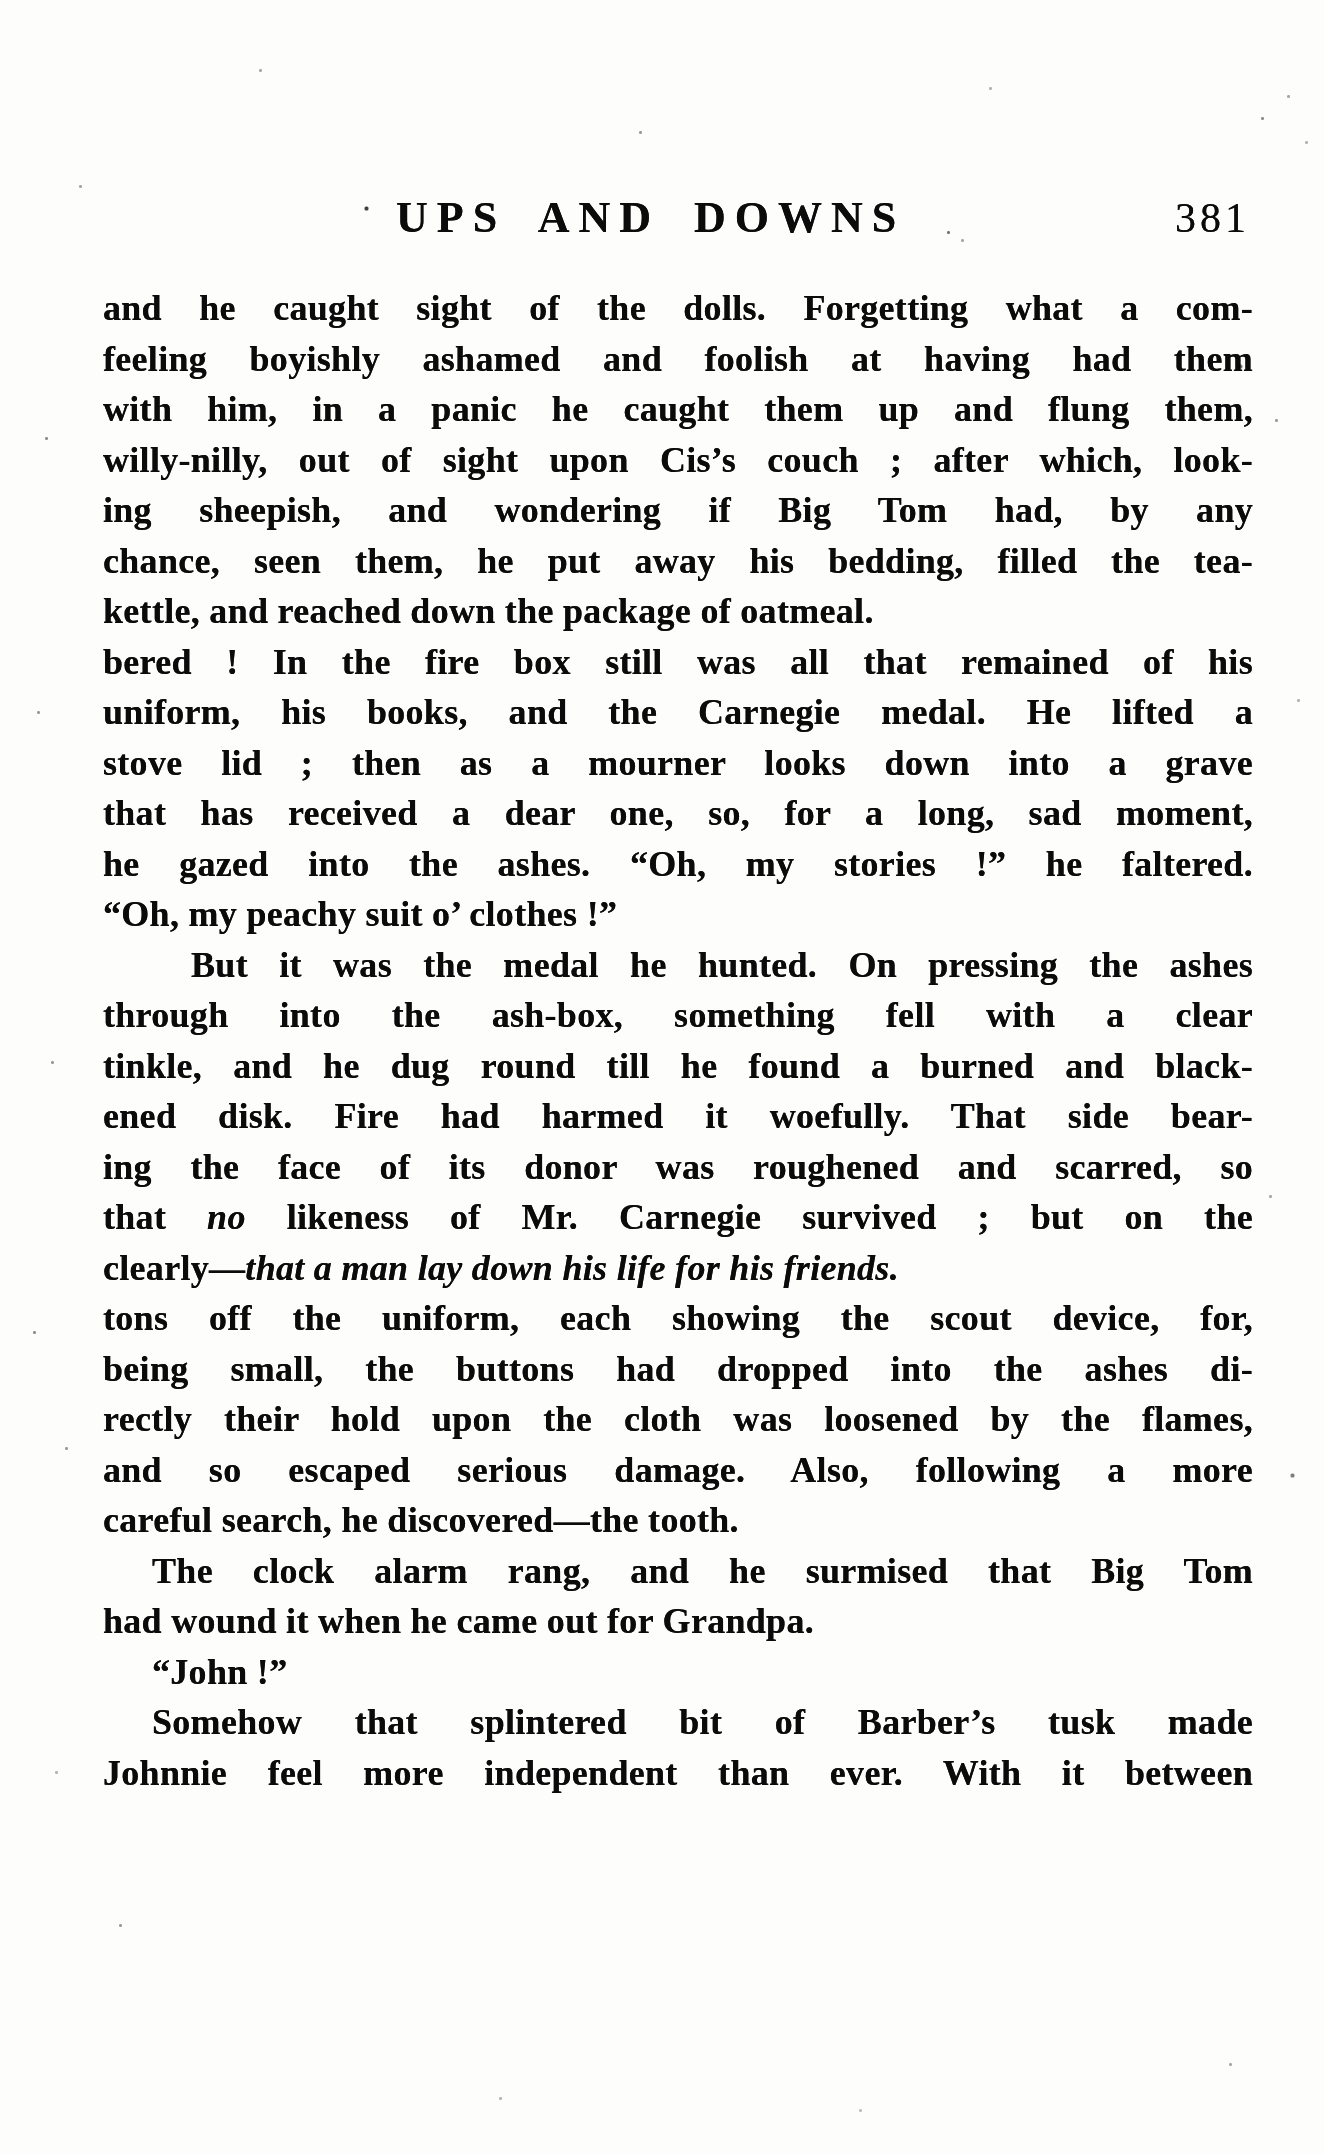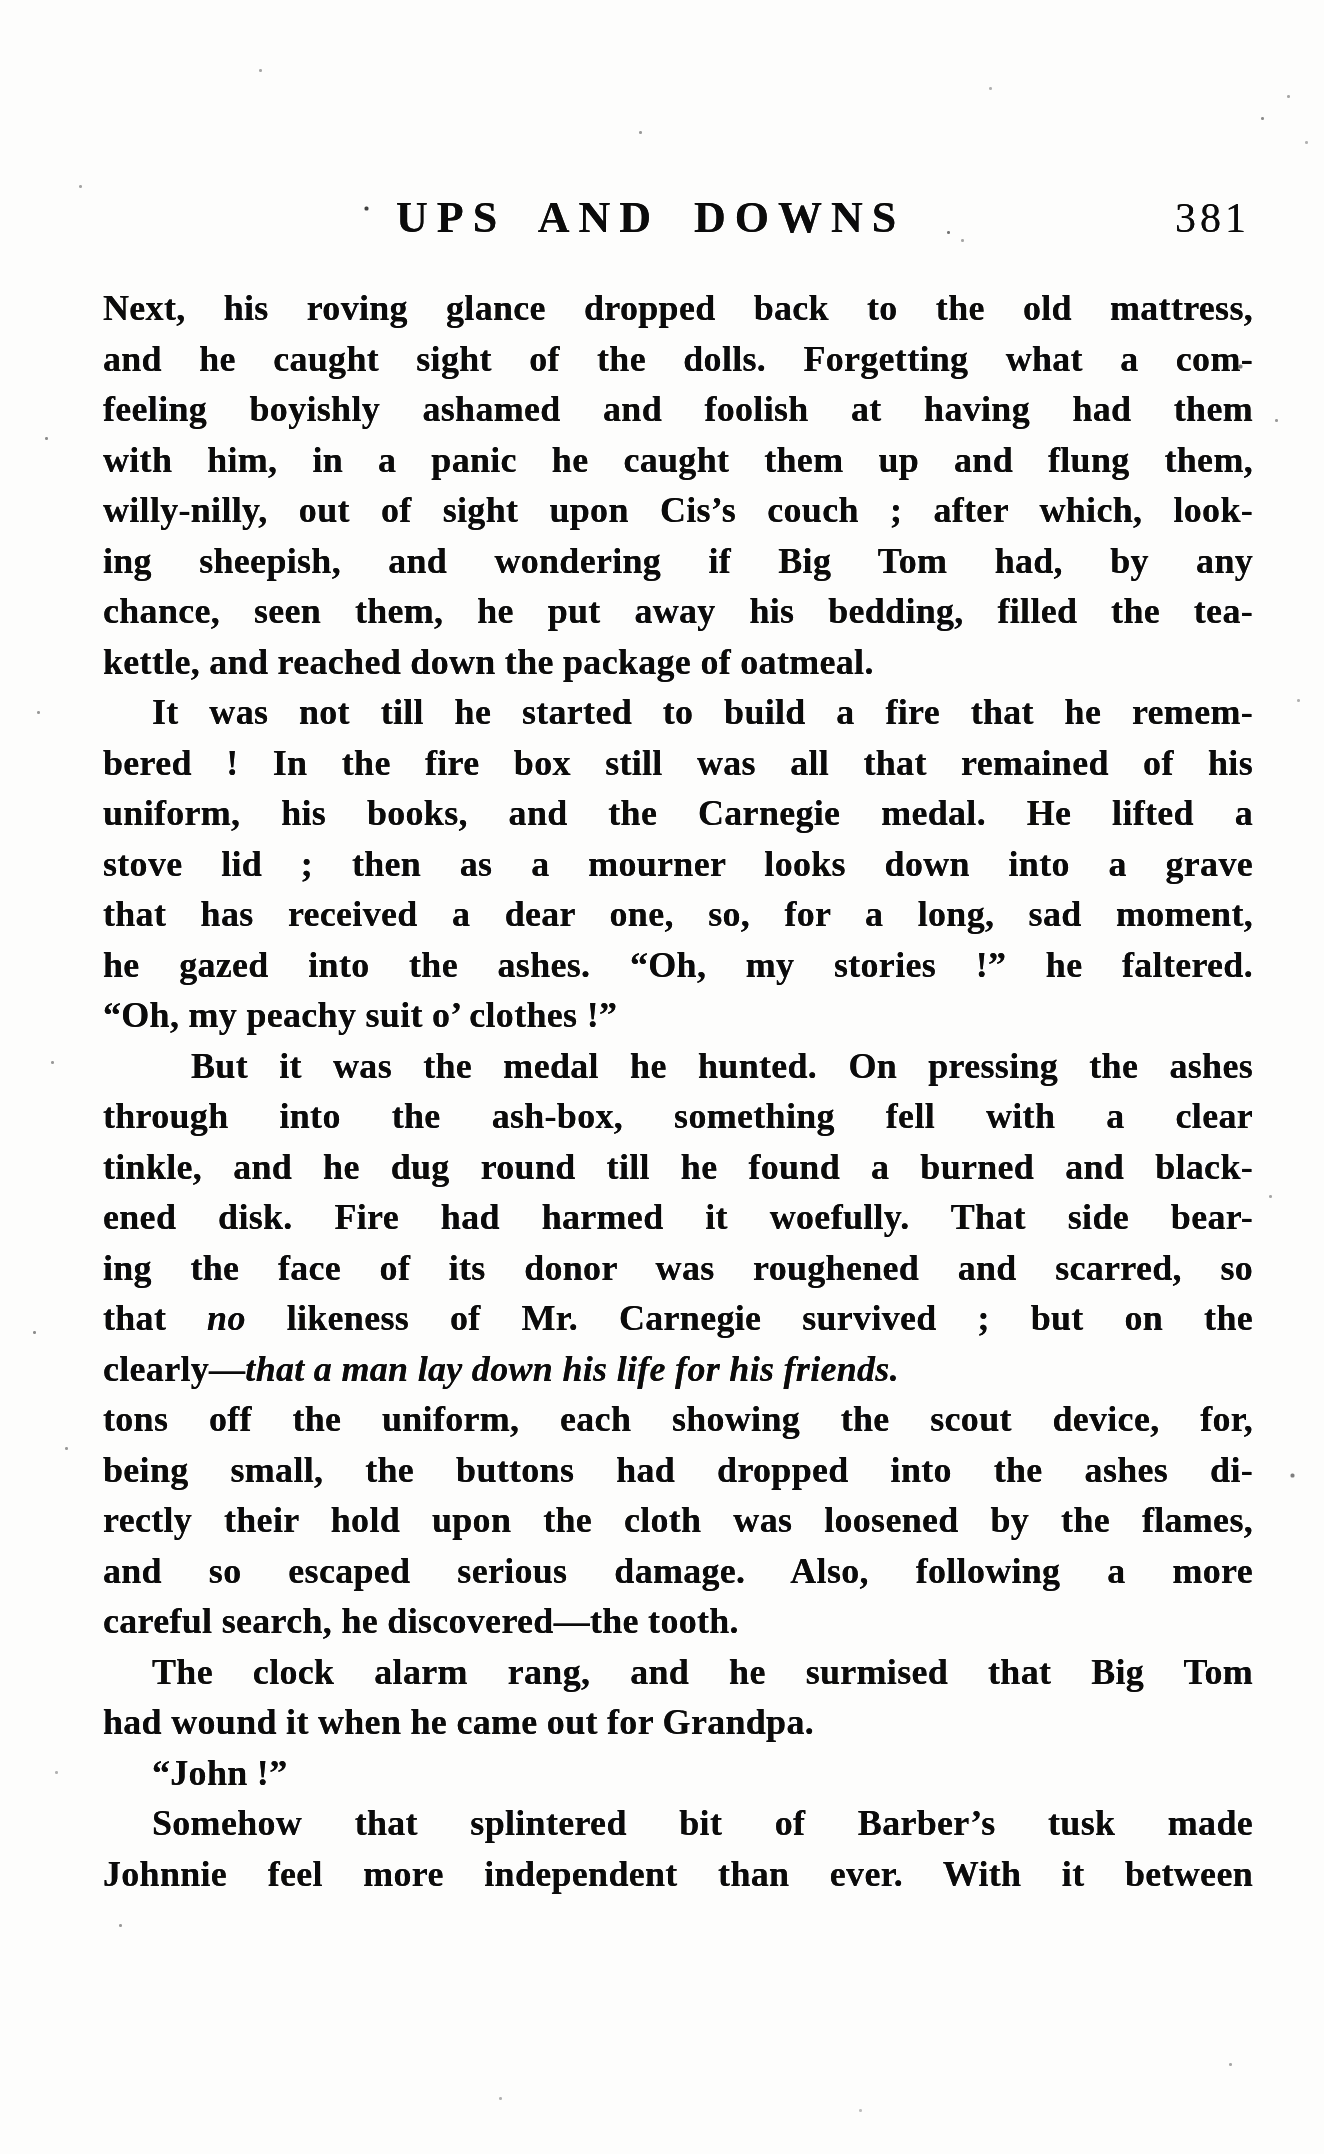--- a/index.html
+++ b/index.html
@@ -74,31 +74,29 @@
 
 <div class="page">
 
   <header class="running-head">
     <span class="head-title">UPS AND DOWNS</span>
     <span class="page-number">381</span>
   </header>
 
   <main class="text-block" id="text-block">
       <div class="para">
-        <div class="line"><span>Next, his roving glance dropped back to the old mattress,</span></div>
         <div class="line"><span>and he caught sight of the dolls. Forgetting what a com-</span></div>
         <div class="line"><span>feeling boyishly ashamed and foolish at having had them</span></div>
         <div class="line"><span>with him, in a panic he caught them up and flung them,</span></div>
         <div class="line"><span>willy-nilly, out of sight upon Cis’s couch ; after which, look-</span></div>
         <div class="line"><span>ing sheepish, and wondering if Big Tom had, by any</span></div>
         <div class="line"><span>chance, seen them, he put away his bedding, filled the tea-</span></div>
         <div class="line no-just"><span>kettle, and reached down the package of oatmeal.</span></div>
       </div>
       <div class="para">
-        <div class="line ind-n"><span>It was not till he started to build a fire that he remem-</span></div>
         <div class="line"><span>bered ! In the fire box still was all that remained of his</span></div>
         <div class="line"><span>uniform, his books, and the Carnegie medal. He lifted a</span></div>
         <div class="line"><span>stove lid ; then as a mourner looks down into a grave</span></div>
         <div class="line"><span>that has received a dear one, so, for a long, sad moment,</span></div>
         <div class="line"><span>he gazed into the ashes. “Oh, my stories !” he faltered.</span></div>
         <div class="line no-just"><span>“Oh, my peachy suit o’ clothes !”</span></div>
       </div>
       <div class="para">
         <div class="line ind-l"><span>But it was the medal he hunted. On pressing the ashes</span></div>
         <div class="line"><span>through into the ash-box, something fell with a clear</span></div>

